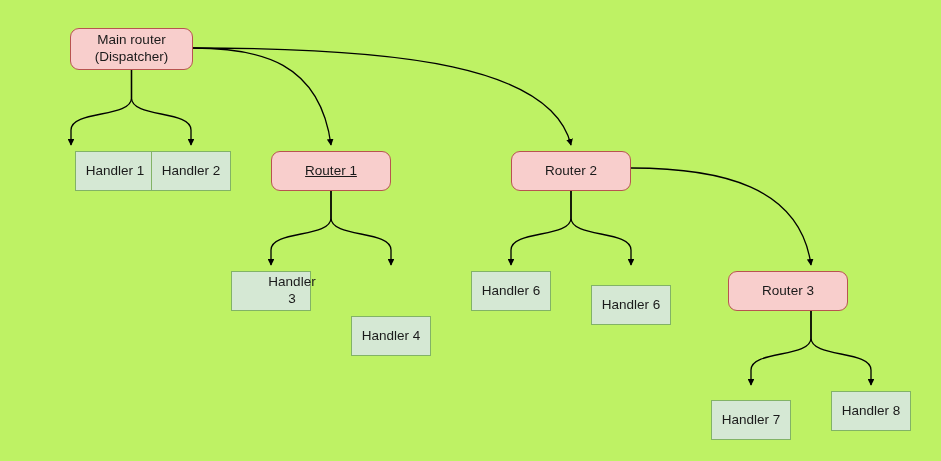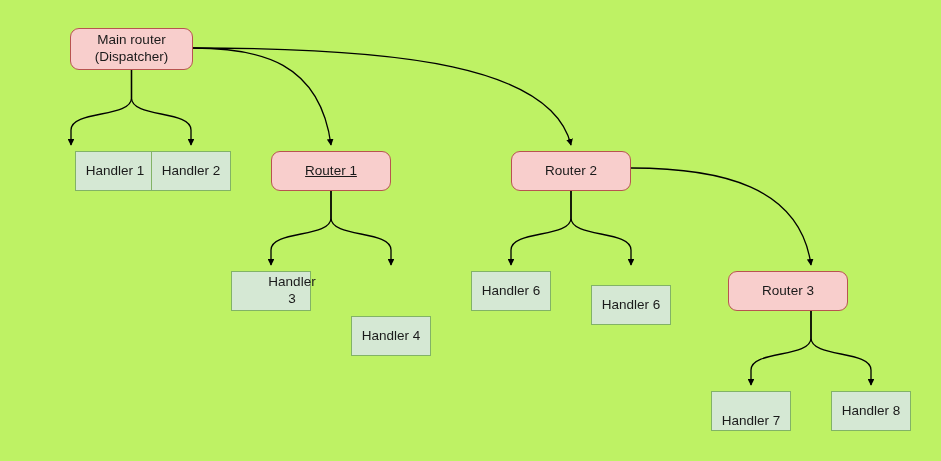--- a/index.html
+++ b/index.html
@@ -121,21 +121,21 @@
   </div>
 
   <div class="node node-handler" style="left:591px; top:285px; width:80px; height:40px;">
     <span>Handler 6</span>
   </div>
 
   <div class="node node-router" style="left:728px; top:271px; width:120px; height:40px;">
     <span>Router 3</span>
   </div>
 
-  <div class="node node-handler" style="left:711px; top:391px; width:80px; height:40px;align-items:flex-end;">
+  <div class="node node-handler" style="left:711px; top:400px; width:80px; height:40px;">
     <span>Handler 7</span>
   </div>
 
   <div class="node node-handler" style="left:831px; top:391px; width:80px; height:40px;">
     <span>Handler 8</span>
   </div>
 
 </div>
 
 </body></html>

